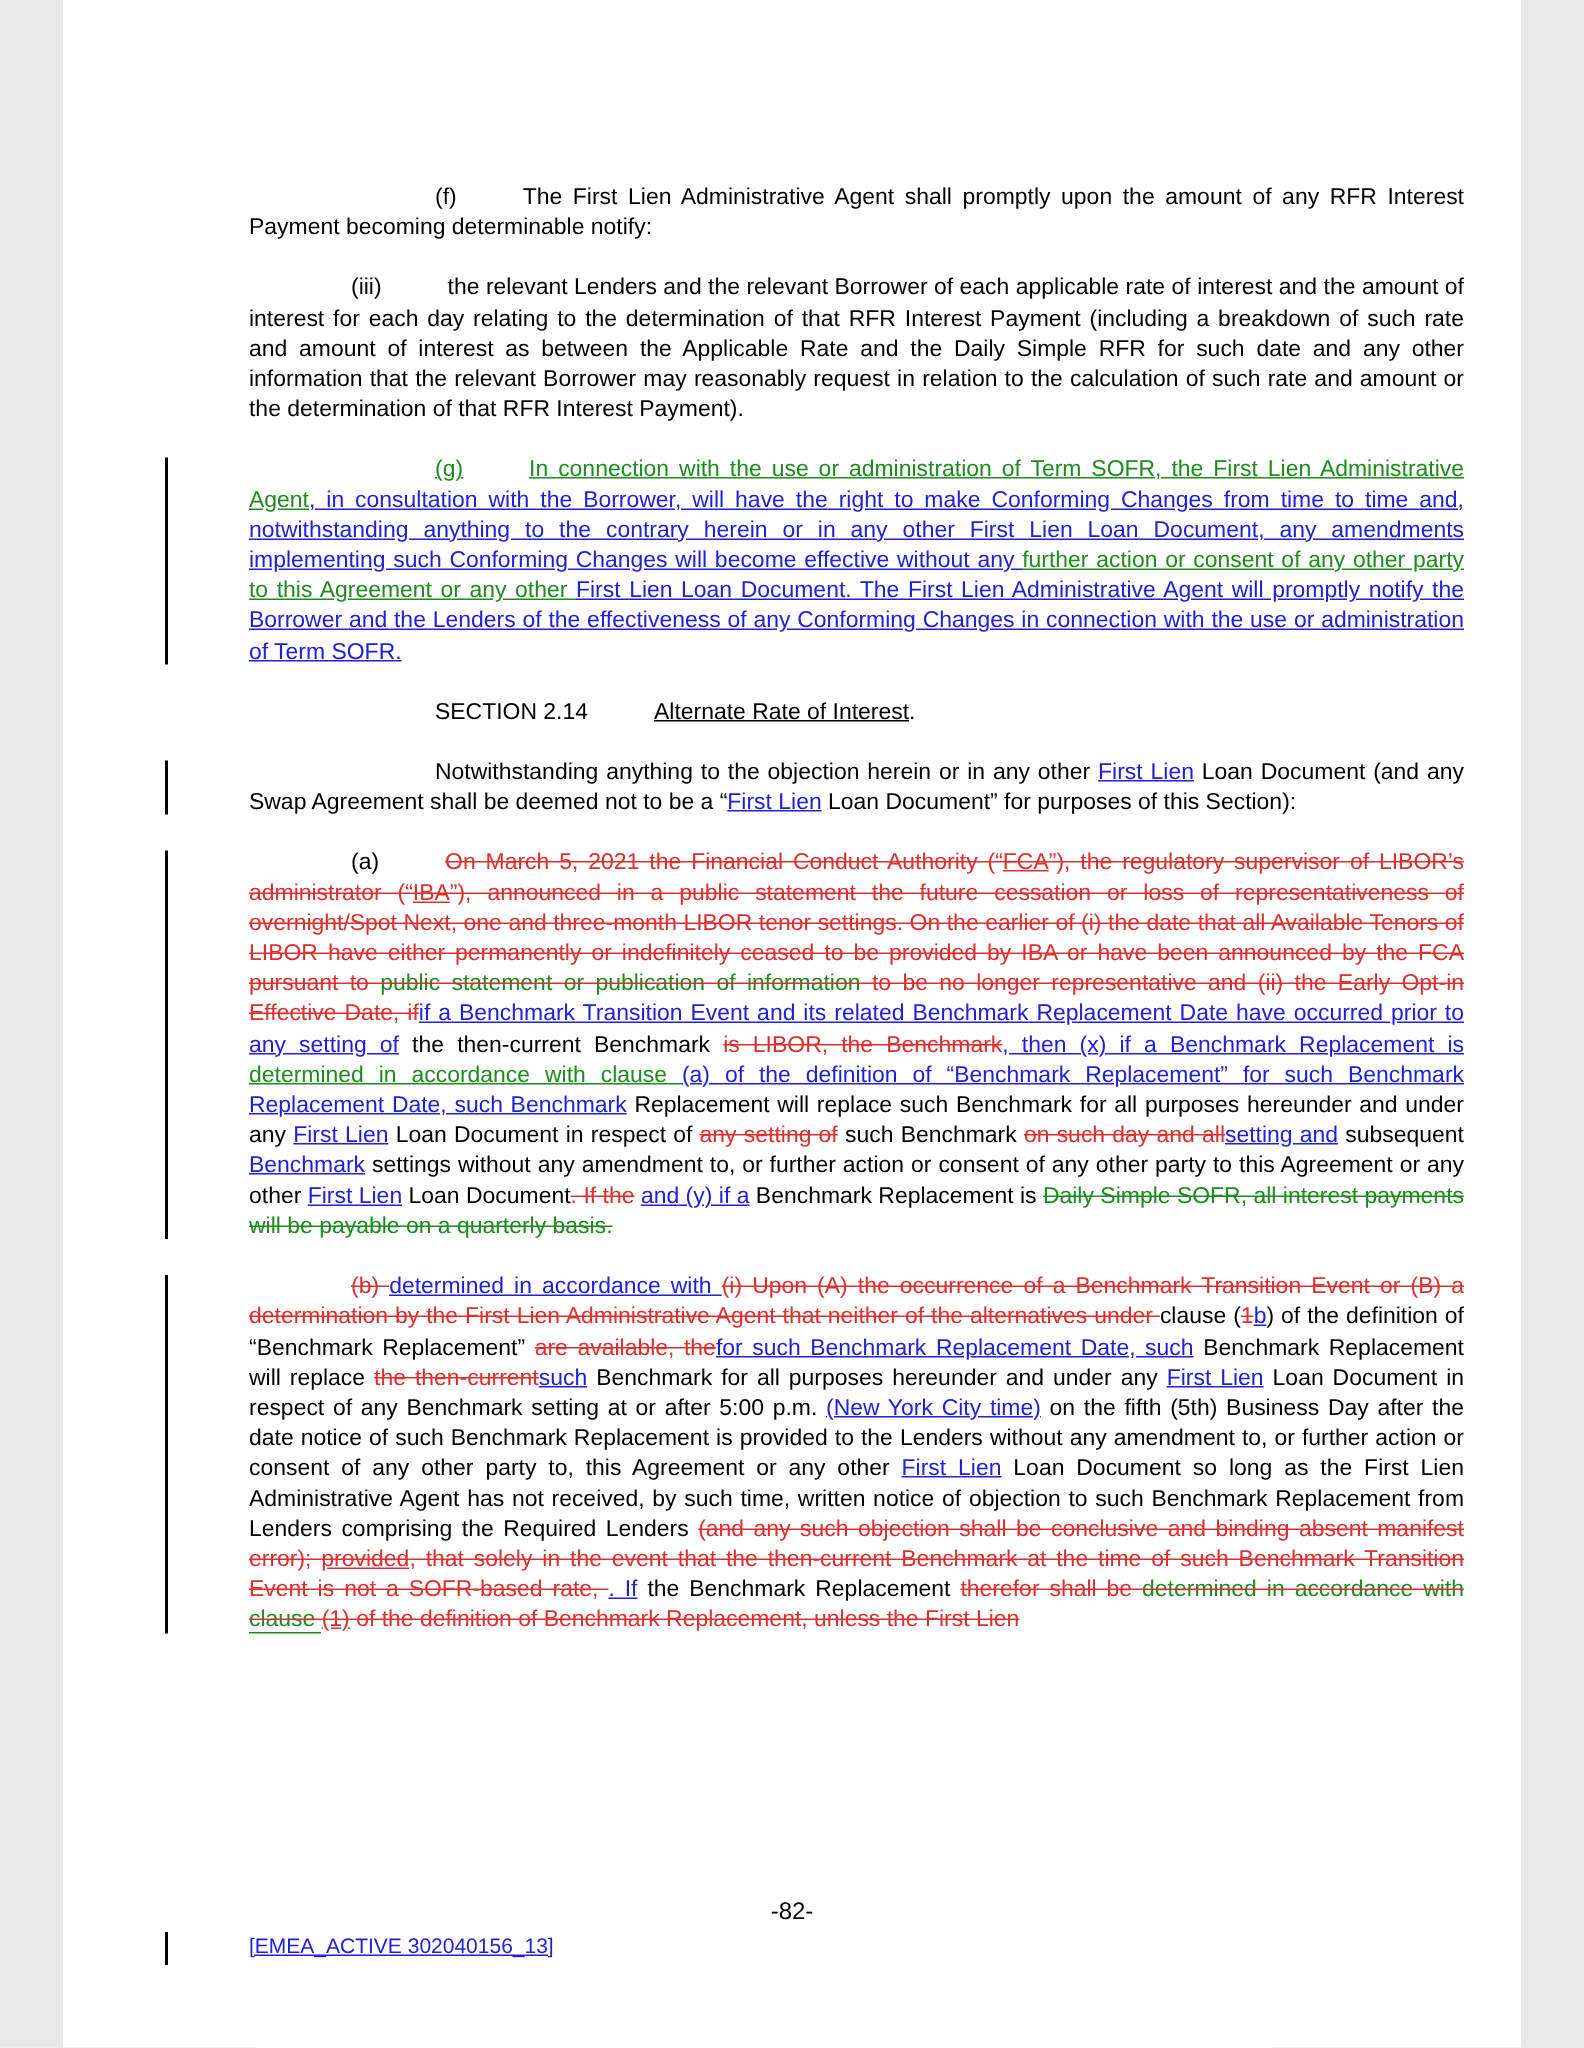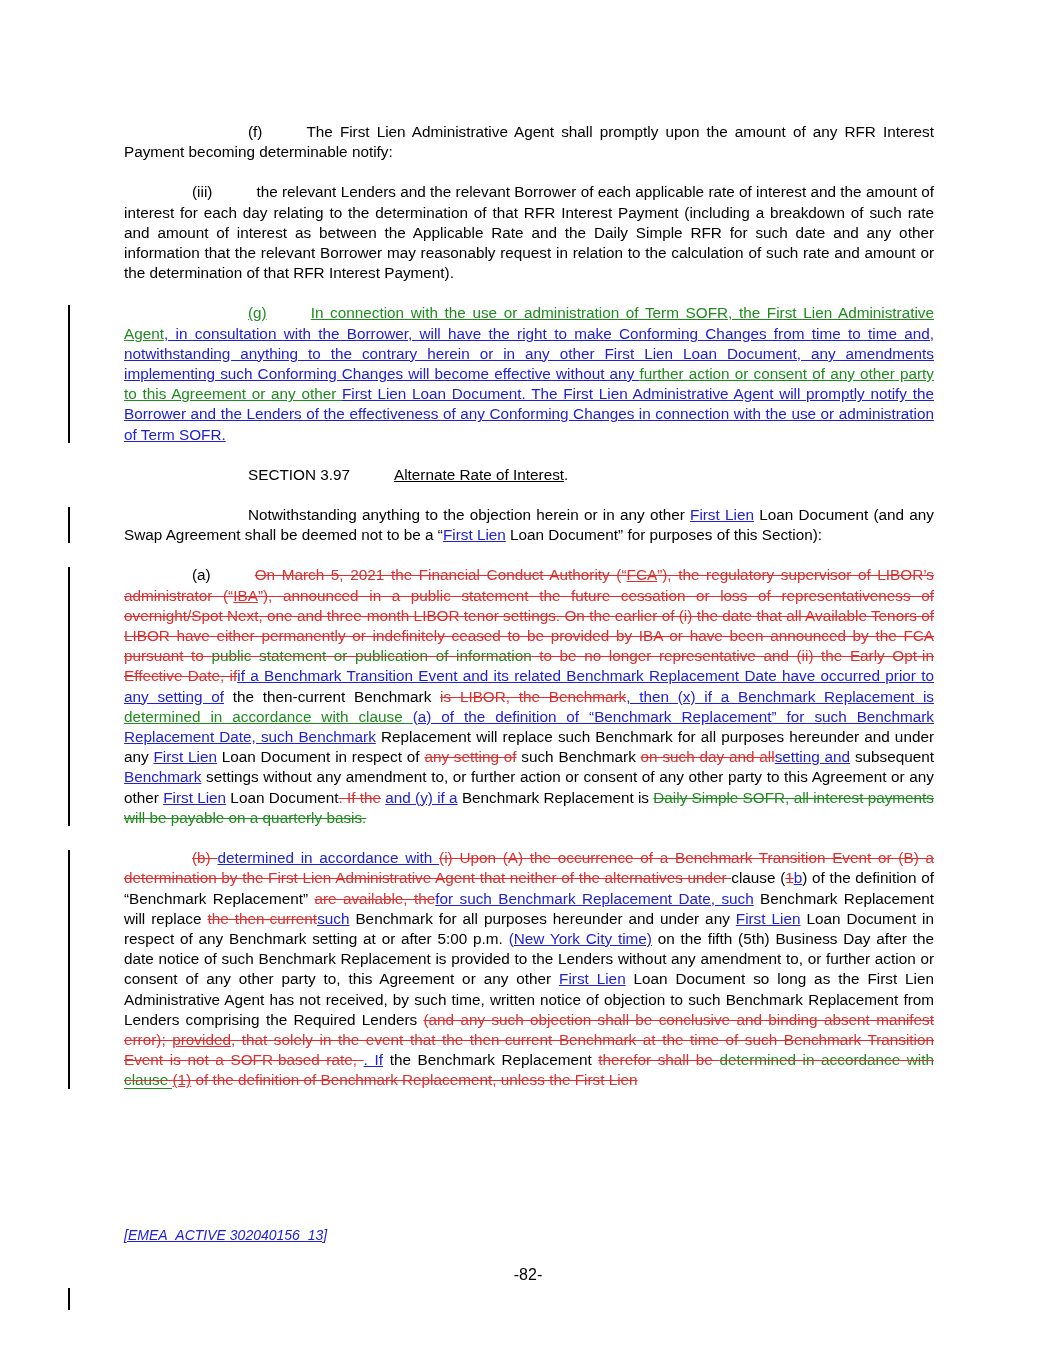--- a/index.html
+++ b/index.html
@@ -2,21 +2,21 @@
 <html style="--insert-blue: #2020d8; --insert-green: #1f8b1f; --delete-red: #dc3030; --bar-black: #000000;"><head>
 <meta charset="utf-8">
 <style>
   html, body {
     margin: 0;
     padding: 0;
     background: #e8e8e8;
   }
   .page {
     position: relative;
-    width: 1056px;
+    width: 972px;
     height: 1365px;
     background: #ffffff;
     margin: 0 auto;
     overflow: hidden;
     font-family: "Liberation Sans", sans-serif;
     color: #000000;
   }
   .content {
     position: absolute;
     left: 124px;
@@ -56,45 +56,44 @@
     position: absolute;
     top: 1266px;
     left: 0;
     width: 100%;
     text-align: center;
     font-size: 16px;
     color: #000000;
   }
   .doc-id {
     position: absolute;
-    top: 1227px;
+    top: 1289px;
     left: 124px;
     font-size: 14px;
     color: var(--insert-blue, #2020d8);
     text-decoration: underline;
-    font-style: italic;
   }
   .footer-change-bar {
     position: absolute;
     left: 68px;
     top: 1288px;
     width: 2px;
     height: 22px;
     background: var(--bar-black, #000000);
   }
 </style>
 </head>
 <body>
 
 <div class="page">
   <div class="content">
       <p class="para ind-b"><span class="t">(f)</span><span class="tab"></span><span class="t">The First Lien Administrative Agent shall promptly upon the amount of any RFR Interest Payment becoming determinable notify:</span></p>
       <p class="para ind-a"><span class="t">(iii)</span><span class="tab"></span><span class="t">the relevant Lenders and the relevant Borrower of each applicable rate of interest and the amount of interest for each day relating to the determination of that RFR Interest Payment (including a breakdown of such rate and amount of interest as between the Applicable Rate and the Daily Simple RFR for such date and any other information that the relevant Borrower may reasonably request in relation to the calculation of such rate and amount or the determination of that RFR Interest Payment).</span></p>
       <p class="para ind-b changebar"><span class="ig">(g)</span><span class="tab"></span><span class="ig">In connection with the use or administration of Term SOFR, the First Lien Administrative Agent</span><span class="ib">, in consultation with the Borrower, will have the right to make Conforming Changes from time to time and, notwithstanding anything to the contrary herein or in any other First Lien Loan Document, any amendments implementing such Conforming Changes will become effective without any </span><span class="ig">further action or consent of any other party to this Agreement or any other </span><span class="ib">First Lien Loan Document. The First Lien Administrative Agent will promptly notify the Borrower and the Lenders of the effectiveness of any Conforming Changes in connection with the use or administration of Term SOFR.</span></p>
-      <p class="para ind-b"><span class="t">SECTION 3.97</span><span class="tab"></span><span class="u">Alternate Rate of Interest</span><span class="t">.</span></p>
+      <p class="para ind-b"><span class="t">SECTION 2.14</span><span class="tab"></span><span class="u">Alternate Rate of Interest</span><span class="t">.</span></p>
       <p class="para ind-b changebar"><span class="t">Notwithstanding anything to the objection herein or in any other </span><span class="ib">First Lien</span><span class="t"> Loan Document (and any Swap Agreement shall be deemed not to be a “</span><span class="ib">First Lien</span><span class="t"> Loan Document” for purposes of this Section):</span></p>
       <p class="para ind-a changebar"><span class="t">(a)</span><span class="tab"></span><span class="dr">On March 5, 2021 the Financial Conduct Authority (“</span><span class="dru">FCA</span><span class="dr">”), the regulatory supervisor of LIBOR’s administrator (“</span><span class="dru">IBA</span><span class="dr">”), announced in a public statement the future cessation or loss of representativeness of overnight/Spot Next, one and three-month LIBOR tenor settings. On the earlier of (i) the date that all Available Tenors of LIBOR have either permanently or indefinitely ceased to be provided by IBA or have been announced by the FCA pursuant to </span><span class="dgr">public statement or publication of information</span><span class="dr"> to be no longer representative and (ii) the Early Opt-in Effective Date, if</span><span class="ib">if a Benchmark Transition Event and its related Benchmark Replacement Date have occurred prior to any setting of</span><span class="t"> the then-current Benchmark </span><span class="dr">is LIBOR, the Benchmark</span><span class="ib">, then (x) if a Benchmark Replacement is</span><span class="t"> </span><span class="ig">determined in accordance with clause </span><span class="ib">(a) of the definition of “Benchmark Replacement” for such Benchmark Replacement Date, such Benchmark</span><span class="t"> Replacement will replace such Benchmark for all purposes hereunder and under any </span><span class="ib">First Lien</span><span class="t"> Loan Document in respect of </span><span class="dr">any setting of</span><span class="t"> such Benchmark </span><span class="dr">on such day and all</span><span class="ib">setting and</span><span class="t"> subsequent </span><span class="ib">Benchmark</span><span class="t"> settings without any amendment to, or further action or consent of any other party to this Agreement or any other </span><span class="ib">First Lien</span><span class="t"> Loan Document</span><span class="dr">. If the</span><span class="t"> </span><span class="ib">and (y) if a</span><span class="t"> Benchmark Replacement is </span><span class="dg">Daily Simple SOFR, all interest payments will be payable on a quarterly basis.</span></p>
       <p class="para ind-a changebar"><span class="dr">(b) </span><span class="ib">determined in accordance with </span><span class="dr">(i) Upon (A) the occurrence of a Benchmark Transition Event or (B) a determination by the First Lien Administrative Agent that neither of the alternatives under </span><span class="t">clause (</span><span class="dr">1</span><span class="ib">b</span><span class="t">) of the definition of “Benchmark Replacement” </span><span class="dr">are available, the</span><span class="ib">for such Benchmark Replacement Date, such</span><span class="t"> Benchmark Replacement will replace </span><span class="dr">the then-current</span><span class="ib">such</span><span class="t"> Benchmark for all purposes hereunder and under any </span><span class="ib">First Lien</span><span class="t"> Loan Document in respect of any Benchmark setting at or after 5:00 p.m. </span><span class="ib">(New York City time)</span><span class="t"> on the fifth (5th) Business Day after the date notice of such Benchmark Replacement is provided to the Lenders without any amendment to, or further action or consent of any other party to, this Agreement or any other </span><span class="ib">First Lien</span><span class="t"> Loan Document so long as the First Lien Administrative Agent has not received, by such time, written notice of objection to such Benchmark Replacement from Lenders comprising the Required Lenders </span><span class="dr">(and any such objection shall be conclusive and binding absent manifest error); </span><span class="dru">provided</span><span class="dr">, that solely in the event that the then-current Benchmark at the time of such Benchmark Transition Event is not a SOFR-based rate, </span><span class="ib">. If</span><span class="t"> the Benchmark Replacement </span><span class="dr">therefor shall be </span><span class="dgr">determined in accordance with </span><span class="dgru">clause </span><span class="dru">(1)</span><span class="dr"> of the definition of Benchmark Replacement, unless the First Lien</span></p>
     </div>
   <div class="page-number">-82-</div>
   <div class="footer-change-bar"></div>
   <div class="doc-id">[EMEA_ACTIVE 302040156_13]</div>
 </div>
 
 </body></html>

